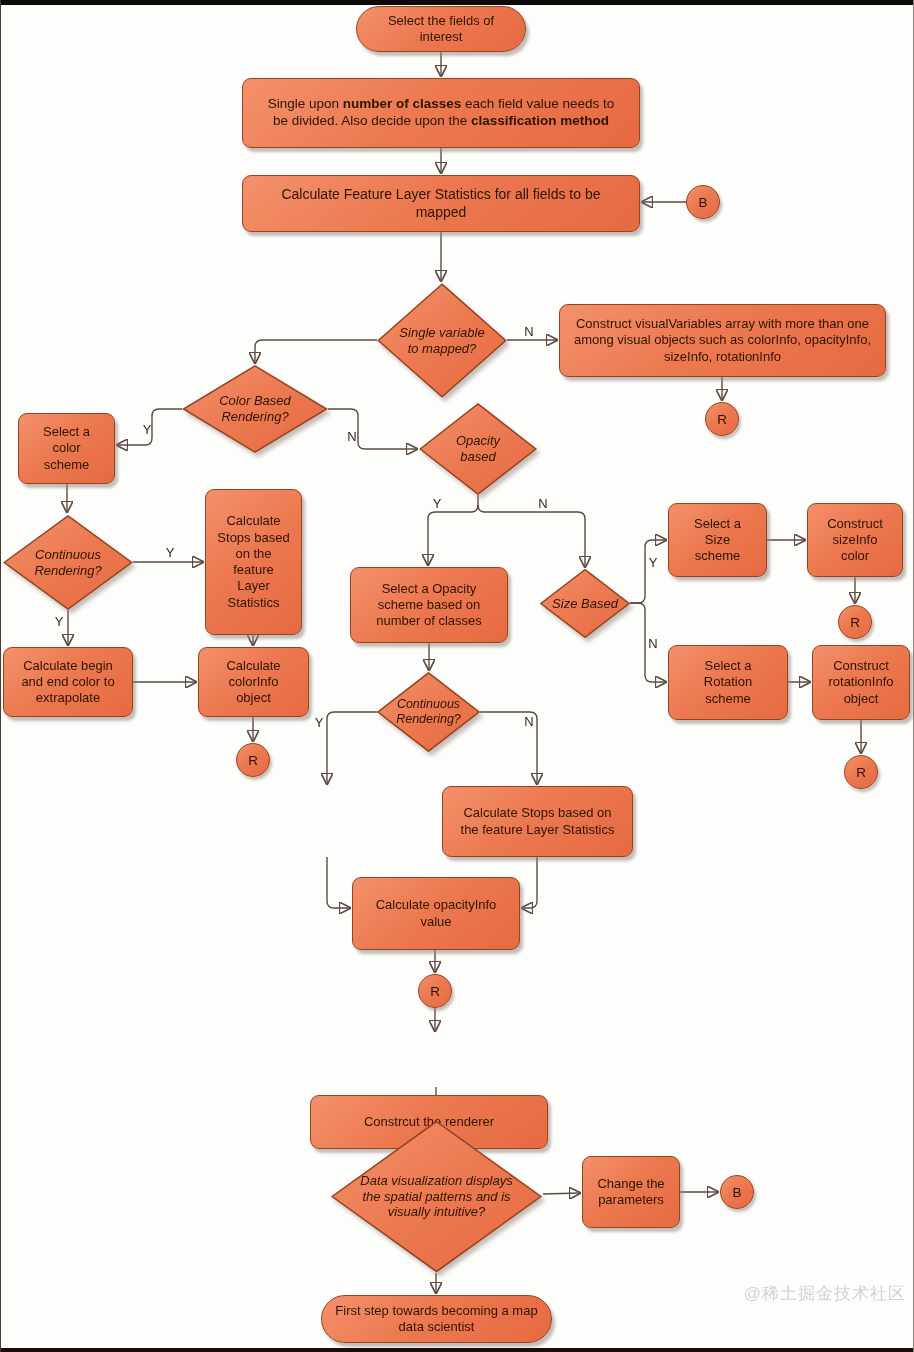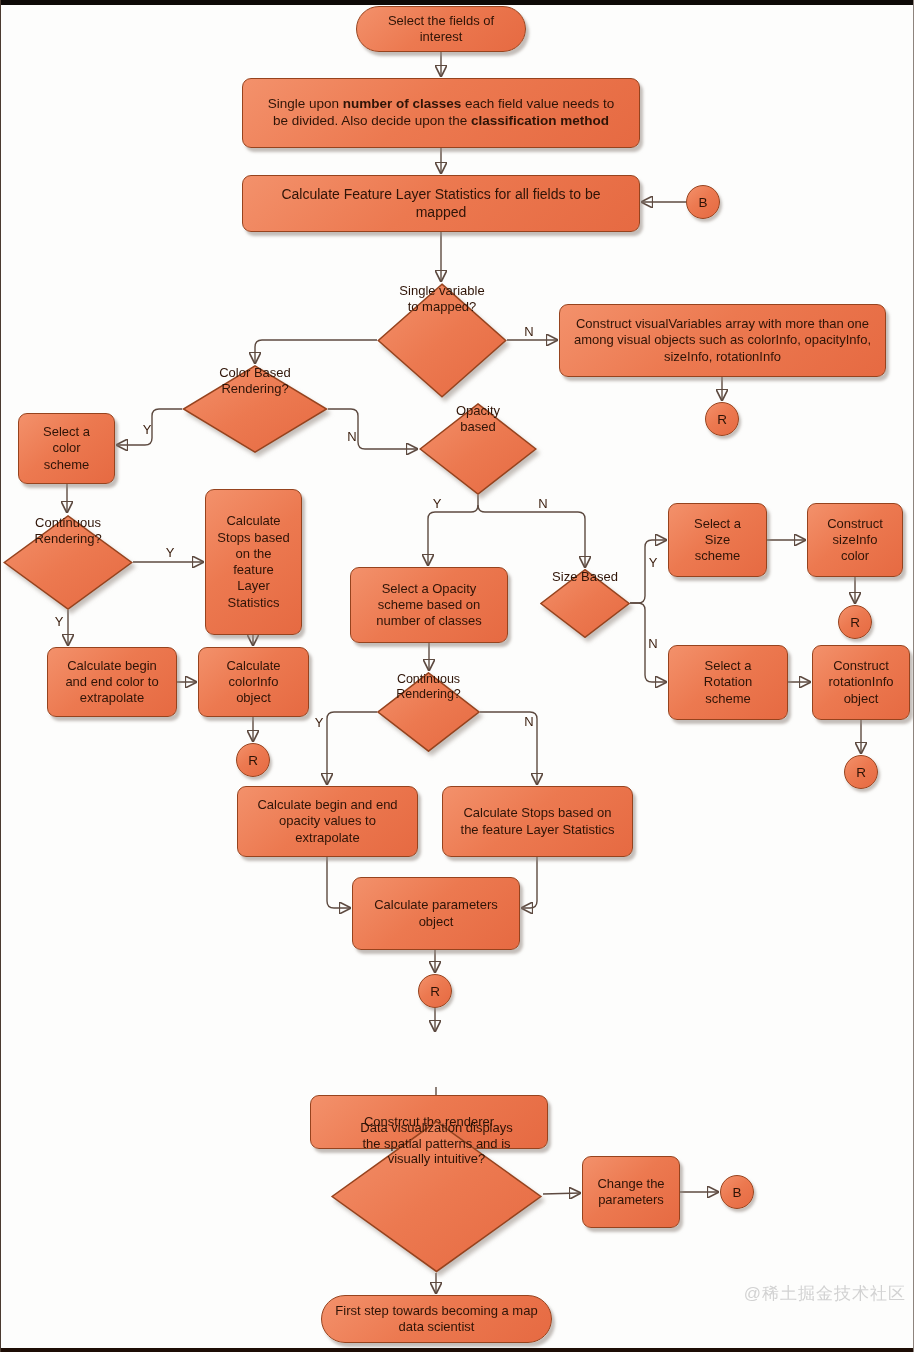--- a/index.html
+++ b/index.html
@@ -31,22 +31,22 @@
   .circ {
     position:absolute; box-sizing:border-box; width:34px; height:34px;
     border-radius:50%;
     background:linear-gradient(140deg,#f3916b,#ec7950 45%,#e66a42);
     border:1.5px solid #96431e;
     box-shadow:2px 3px 3px rgba(148,136,130,.55);
     display:flex; align-items:center; justify-content:center;
     color:#2f1407; font-size:13.5px;
   }
 
-  .dia { position:absolute; display:flex; align-items:flex-start; justify-content:center;
-         text-align:center; color:#2f1407; font-size:13px; line-height:1.2; }
+  .dia { position:absolute; display:flex; align-items:center; justify-content:center;
+         text-align:center; color:#2f1407; font-size:13px; line-height:1.2;font-style:italic; }
   .dia > svg { position:absolute; left:0; top:0; width:100%; height:100%;
                filter:drop-shadow(3px 4px 2px rgba(148,136,130,.55)); }
   .dia > .dtext { position:relative; z-index:1; padding:0 12%; }
 
   .yn { position:absolute; transform:translate(-50%,-50%); color:#3a1d0d; font-size:13px; }
   .b  { font-weight:bold; }
   .watermark { position:absolute; right:8px; top:1282px; color:#d2d2d2; font-size:17px;
                letter-spacing:1px; }
 </style>
 </head>
@@ -138,21 +138,21 @@
 
   <div class="dia" style="left:3px; top:515px; width:130px; height:95px;">
     <svg viewBox="0 0 100 100" preserveAspectRatio="none">
       <polygon points="50,1 99,50 50,99 1,50" fill="url(#diagrad)" stroke="#96431e" stroke-width="1.5" vector-effect="non-scaling-stroke"></polygon>
     </svg>
     <div class="dtext">Continuous Rendering?</div>
   </div>
 
   <div class="rect" style="left:205px; top:489px; width:97px; height:146px; padding:4px 10px;">Calculate Stops based on the feature Layer Statistics</div>
 
-  <div class="rect" style="left:3px; top:647px; width:130px; height:70px; padding:4px 8px;margin-left:44px;">Calculate begin and end color to extrapolate</div>
+  <div class="rect" style="left:3px; top:647px; width:130px; height:70px; padding:4px 8px;">Calculate begin and end color to extrapolate</div>
 
   <div class="rect" style="left:198px; top:647px; width:111px; height:70px; padding:4px 14px;">Calculate colorInfo object</div>
 
   <div class="circ" style="left:236px; top:743px;">R</div>
 
   <div class="dia" style="left:419px; top:403px; width:118px; height:92px;">
     <svg viewBox="0 0 100 100" preserveAspectRatio="none">
       <polygon points="50,1 99,50 50,99 1,50" fill="url(#diagrad)" stroke="#96431e" stroke-width="1.5" vector-effect="non-scaling-stroke"></polygon>
     </svg>
     <div class="dtext" style="padding:0 20%;">Opacity based</div>
@@ -167,25 +167,24 @@
     <div class="dtext">Size Based</div>
   </div>
 
   <div class="dia" style="left:377px; top:672px; width:103px; height:80px; font-size:12.5px;">
     <svg viewBox="0 0 100 100" preserveAspectRatio="none">
       <polygon points="50,1 99,50 50,99 1,50" fill="url(#diagrad)" stroke="#96431e" stroke-width="1.5" vector-effect="non-scaling-stroke"></polygon>
     </svg>
     <div class="dtext" style="padding:0 4%;">Continuous Rendering?</div>
   </div>
 
-  <div class="rect" style="left:237px; top:786px; width:181px; height:71px;">Calculate begin and end opacity values to extrapolate</div>
 
   <div class="rect" style="left:442px; top:786px; width:191px; height:71px;">Calculate Stops based on the feature Layer Statistics</div>
 
-  <div class="rect" style="left:352px; top:877px; width:168px; height:73px;">Calculate parameters object</div>
+  <div class="rect" style="left:352px; top:877px; width:168px; height:73px;">Calculate opacityInfo value</div>
 
   <div class="circ" style="left:418px; top:974px;">R</div>
 
   <div class="rect" style="left:668px; top:503px; width:99px; height:74px; padding:4px 16px;">Select a Size scheme</div>
 
   <div class="rect" style="left:807px; top:503px; width:96px; height:74px; padding:4px 14px;">Construct sizeInfo color</div>
 
   <div class="circ" style="left:838px; top:605px;">R</div>
 
   <div class="rect" style="left:668px; top:645px; width:120px; height:75px; padding:4px 16px;">Select a Rotation scheme</div>

